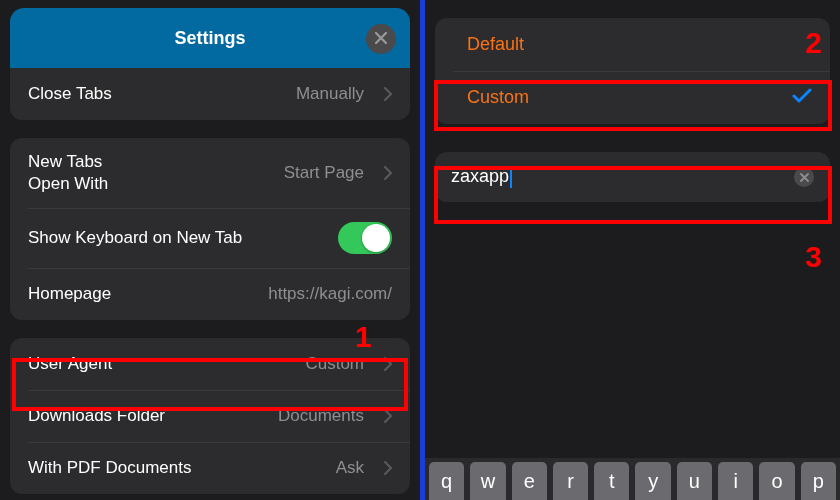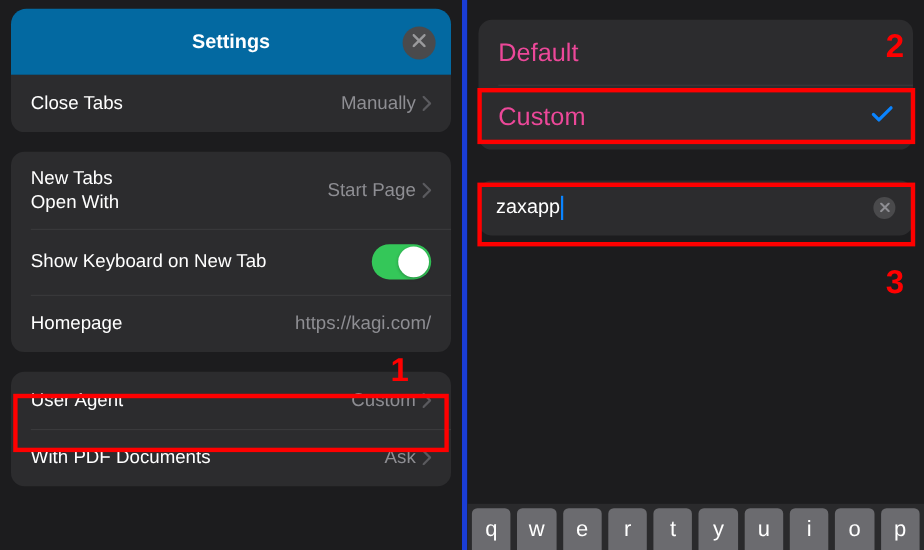--- a/index.html
+++ b/index.html
@@ -97,21 +97,21 @@
   }
   .row-label {
     font-size: 17px;
     color: #fff;
   }
   .row-value {
     color: #8e8e93;
     font-size: 17px;
     display: flex;
     align-items: center;
-    gap: 6px;
+    gap: 20px;
   }
   .chevron {
     color: #5a5a5e;
     display: inline-flex;
   }
   .chevron svg { width: 8px; height: 14px; }
 
   
   .toggle {
     width: 54px;
@@ -158,21 +158,21 @@
     padding: 16px 18px;
     position: relative;
   }
   .rrow + .rrow::before {
     content: "";
     position: absolute;
     left: 18px; right: 0; top: 0;
     height: 1px;
     background: #3a3a3c;
   }
-  .rrow-label { font-size: 23px; color: #ec4899; }
+  .rrow-label { font-size: 18px; color: #f97316; margin-left: 14px; }
   .check { color: #0a84ff; }
   .check svg { width: 20px; height: 16px; }
 
   .input-section {
     margin: 28px 10px 16px 10px;
     background: #2c2c2e;
     border-radius: 12px;
     padding: 14px 16px;
     display: flex;
     align-items: center;
@@ -286,20 +286,31 @@
         <span>https://kagi.com/</span>
       </span>
     </div>
   </div>
 
   <div class="section standalone">
     <div class="row">
       <span class="row-label">User Agent</span>
       <span class="row-value">
         <span>Custom</span>
+        <span class="chevron">
+            <svg viewBox="0 0 8 14">
+              <path d="M1 1 L7 7 L1 13" stroke="#5a5a5e" stroke-width="2" fill="none" stroke-linecap="round"></path>
+            </svg>
+          </span>
+      </span>
+    </div>
+    <div class="row">
+      <span class="row-label">Downloads Folder</span>
+      <span class="row-value">
+        <span>Documents</span>
         <span class="chevron">
             <svg viewBox="0 0 8 14">
               <path d="M1 1 L7 7 L1 13" stroke="#5a5a5e" stroke-width="2" fill="none" stroke-linecap="round"></path>
             </svg>
           </span>
       </span>
     </div>
     <div class="row">
       <span class="row-label">With PDF Documents</span>
       <span class="row-value">

